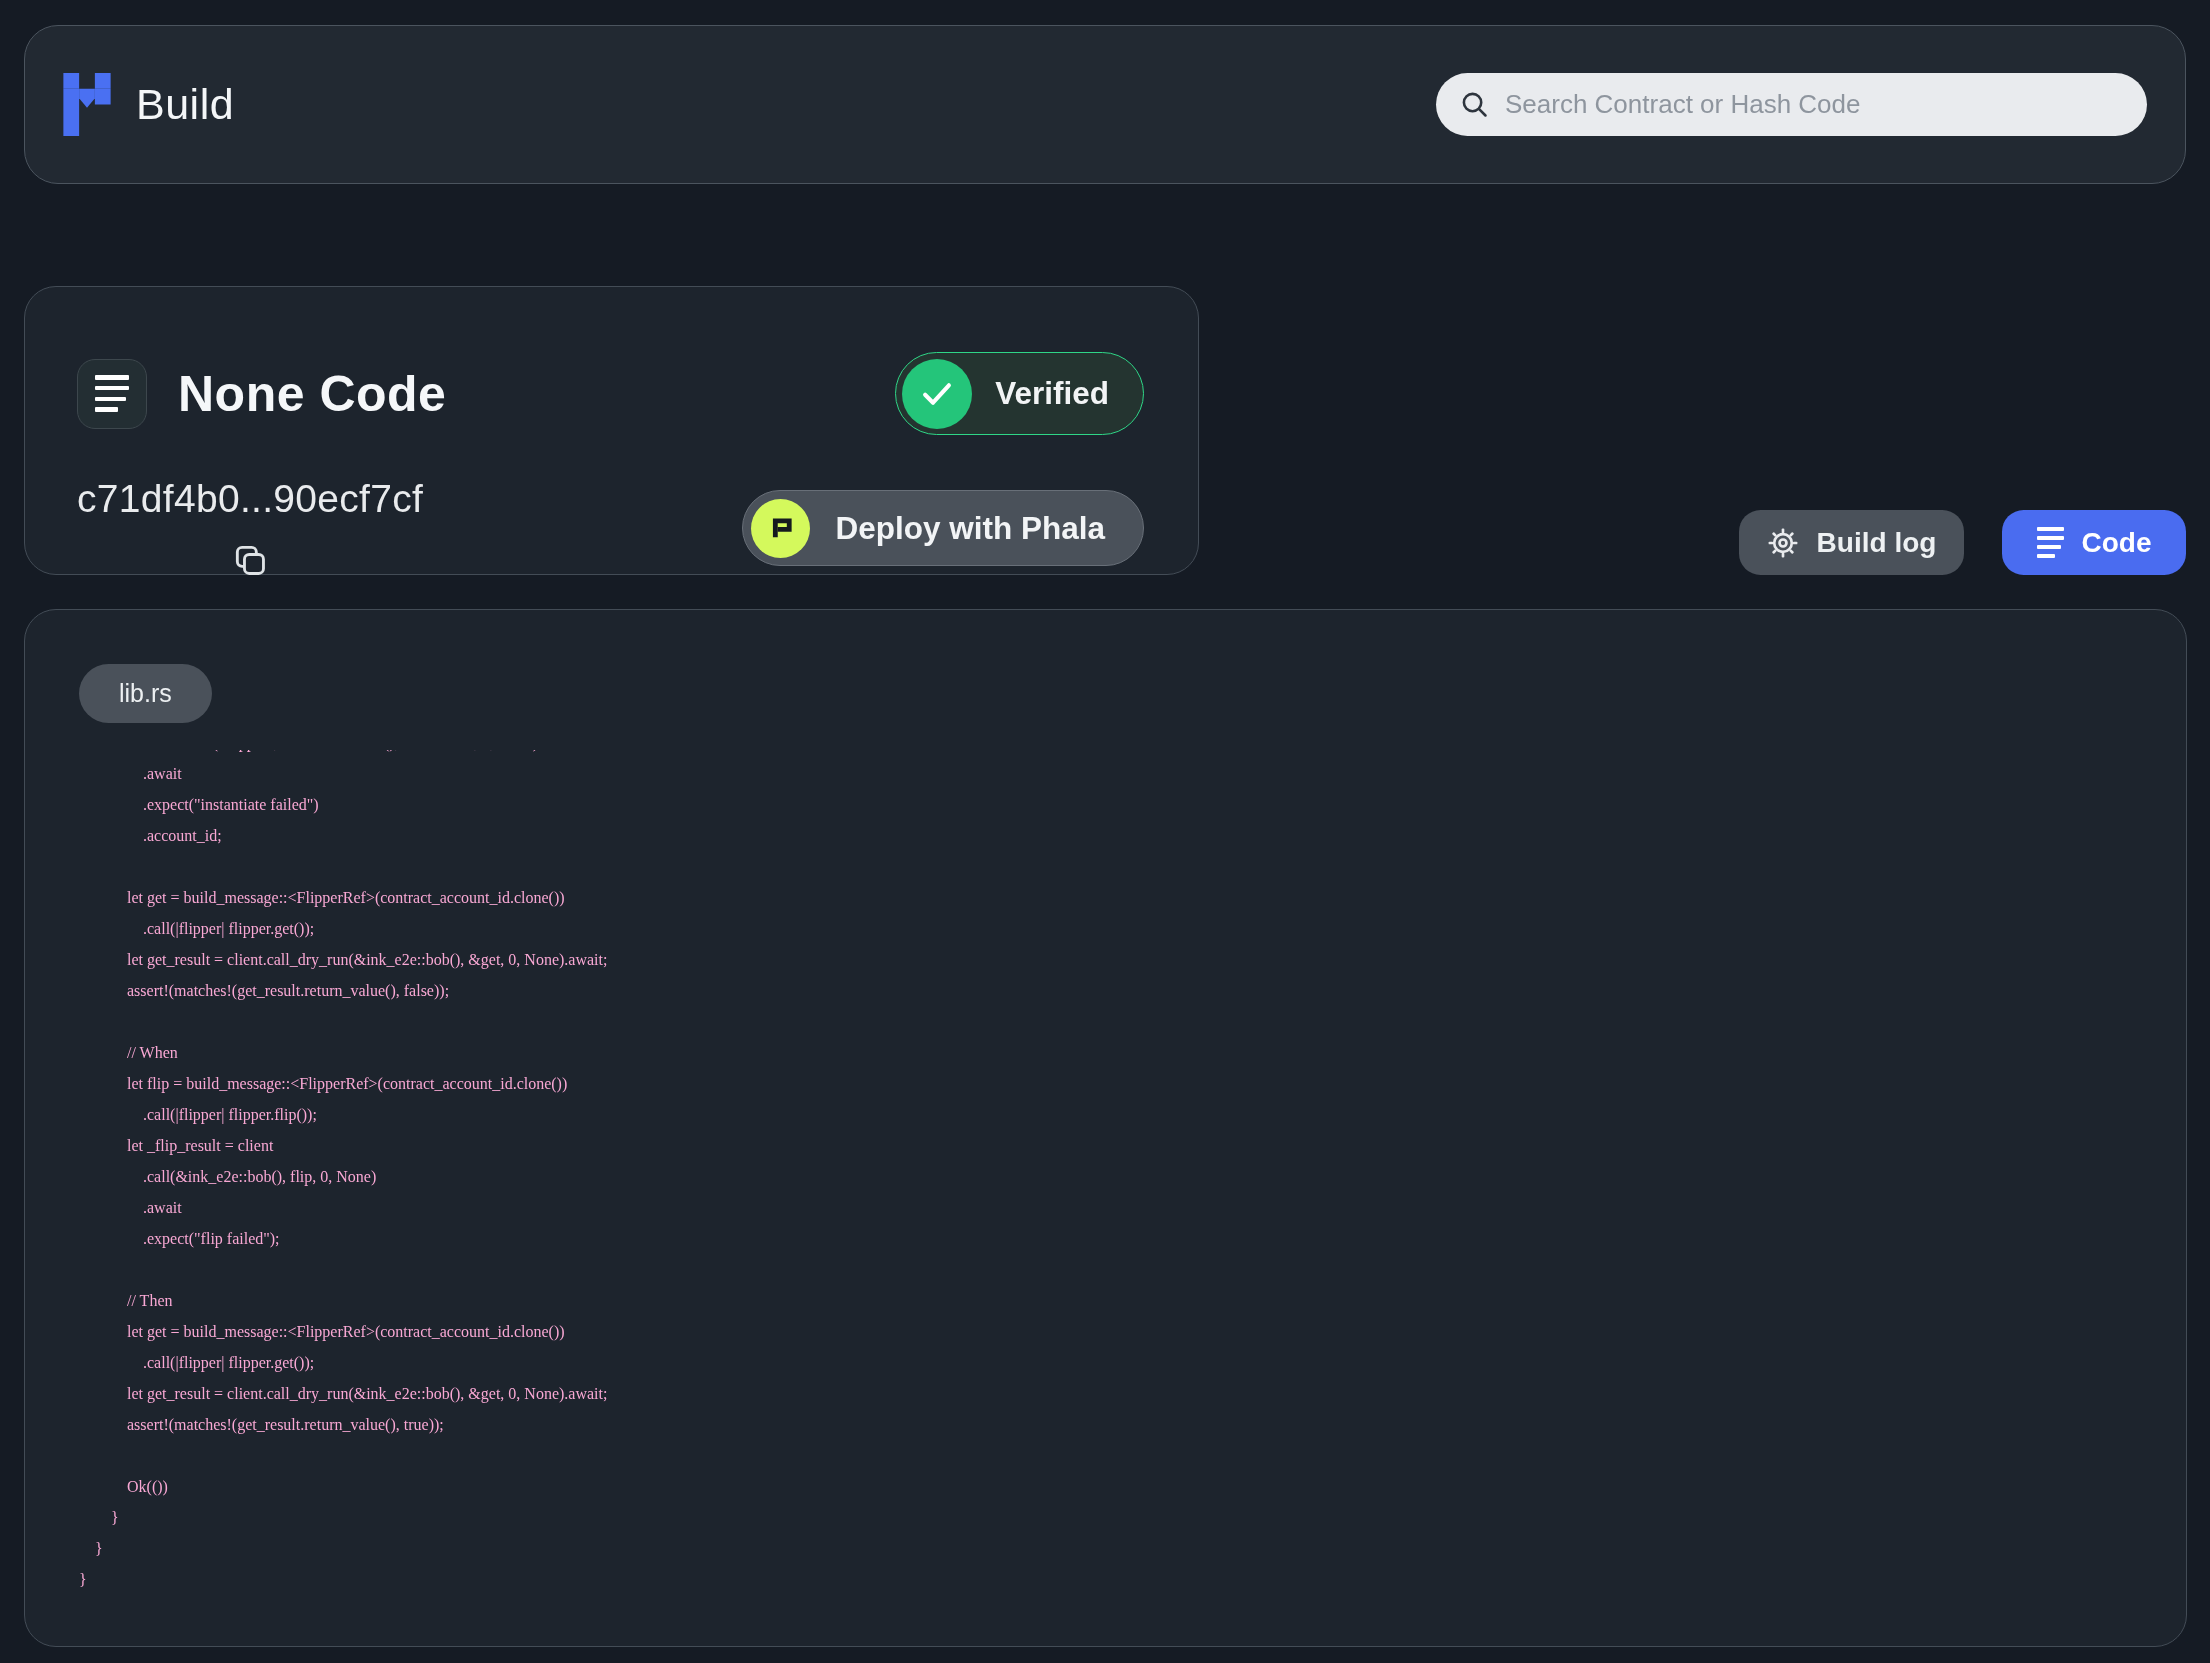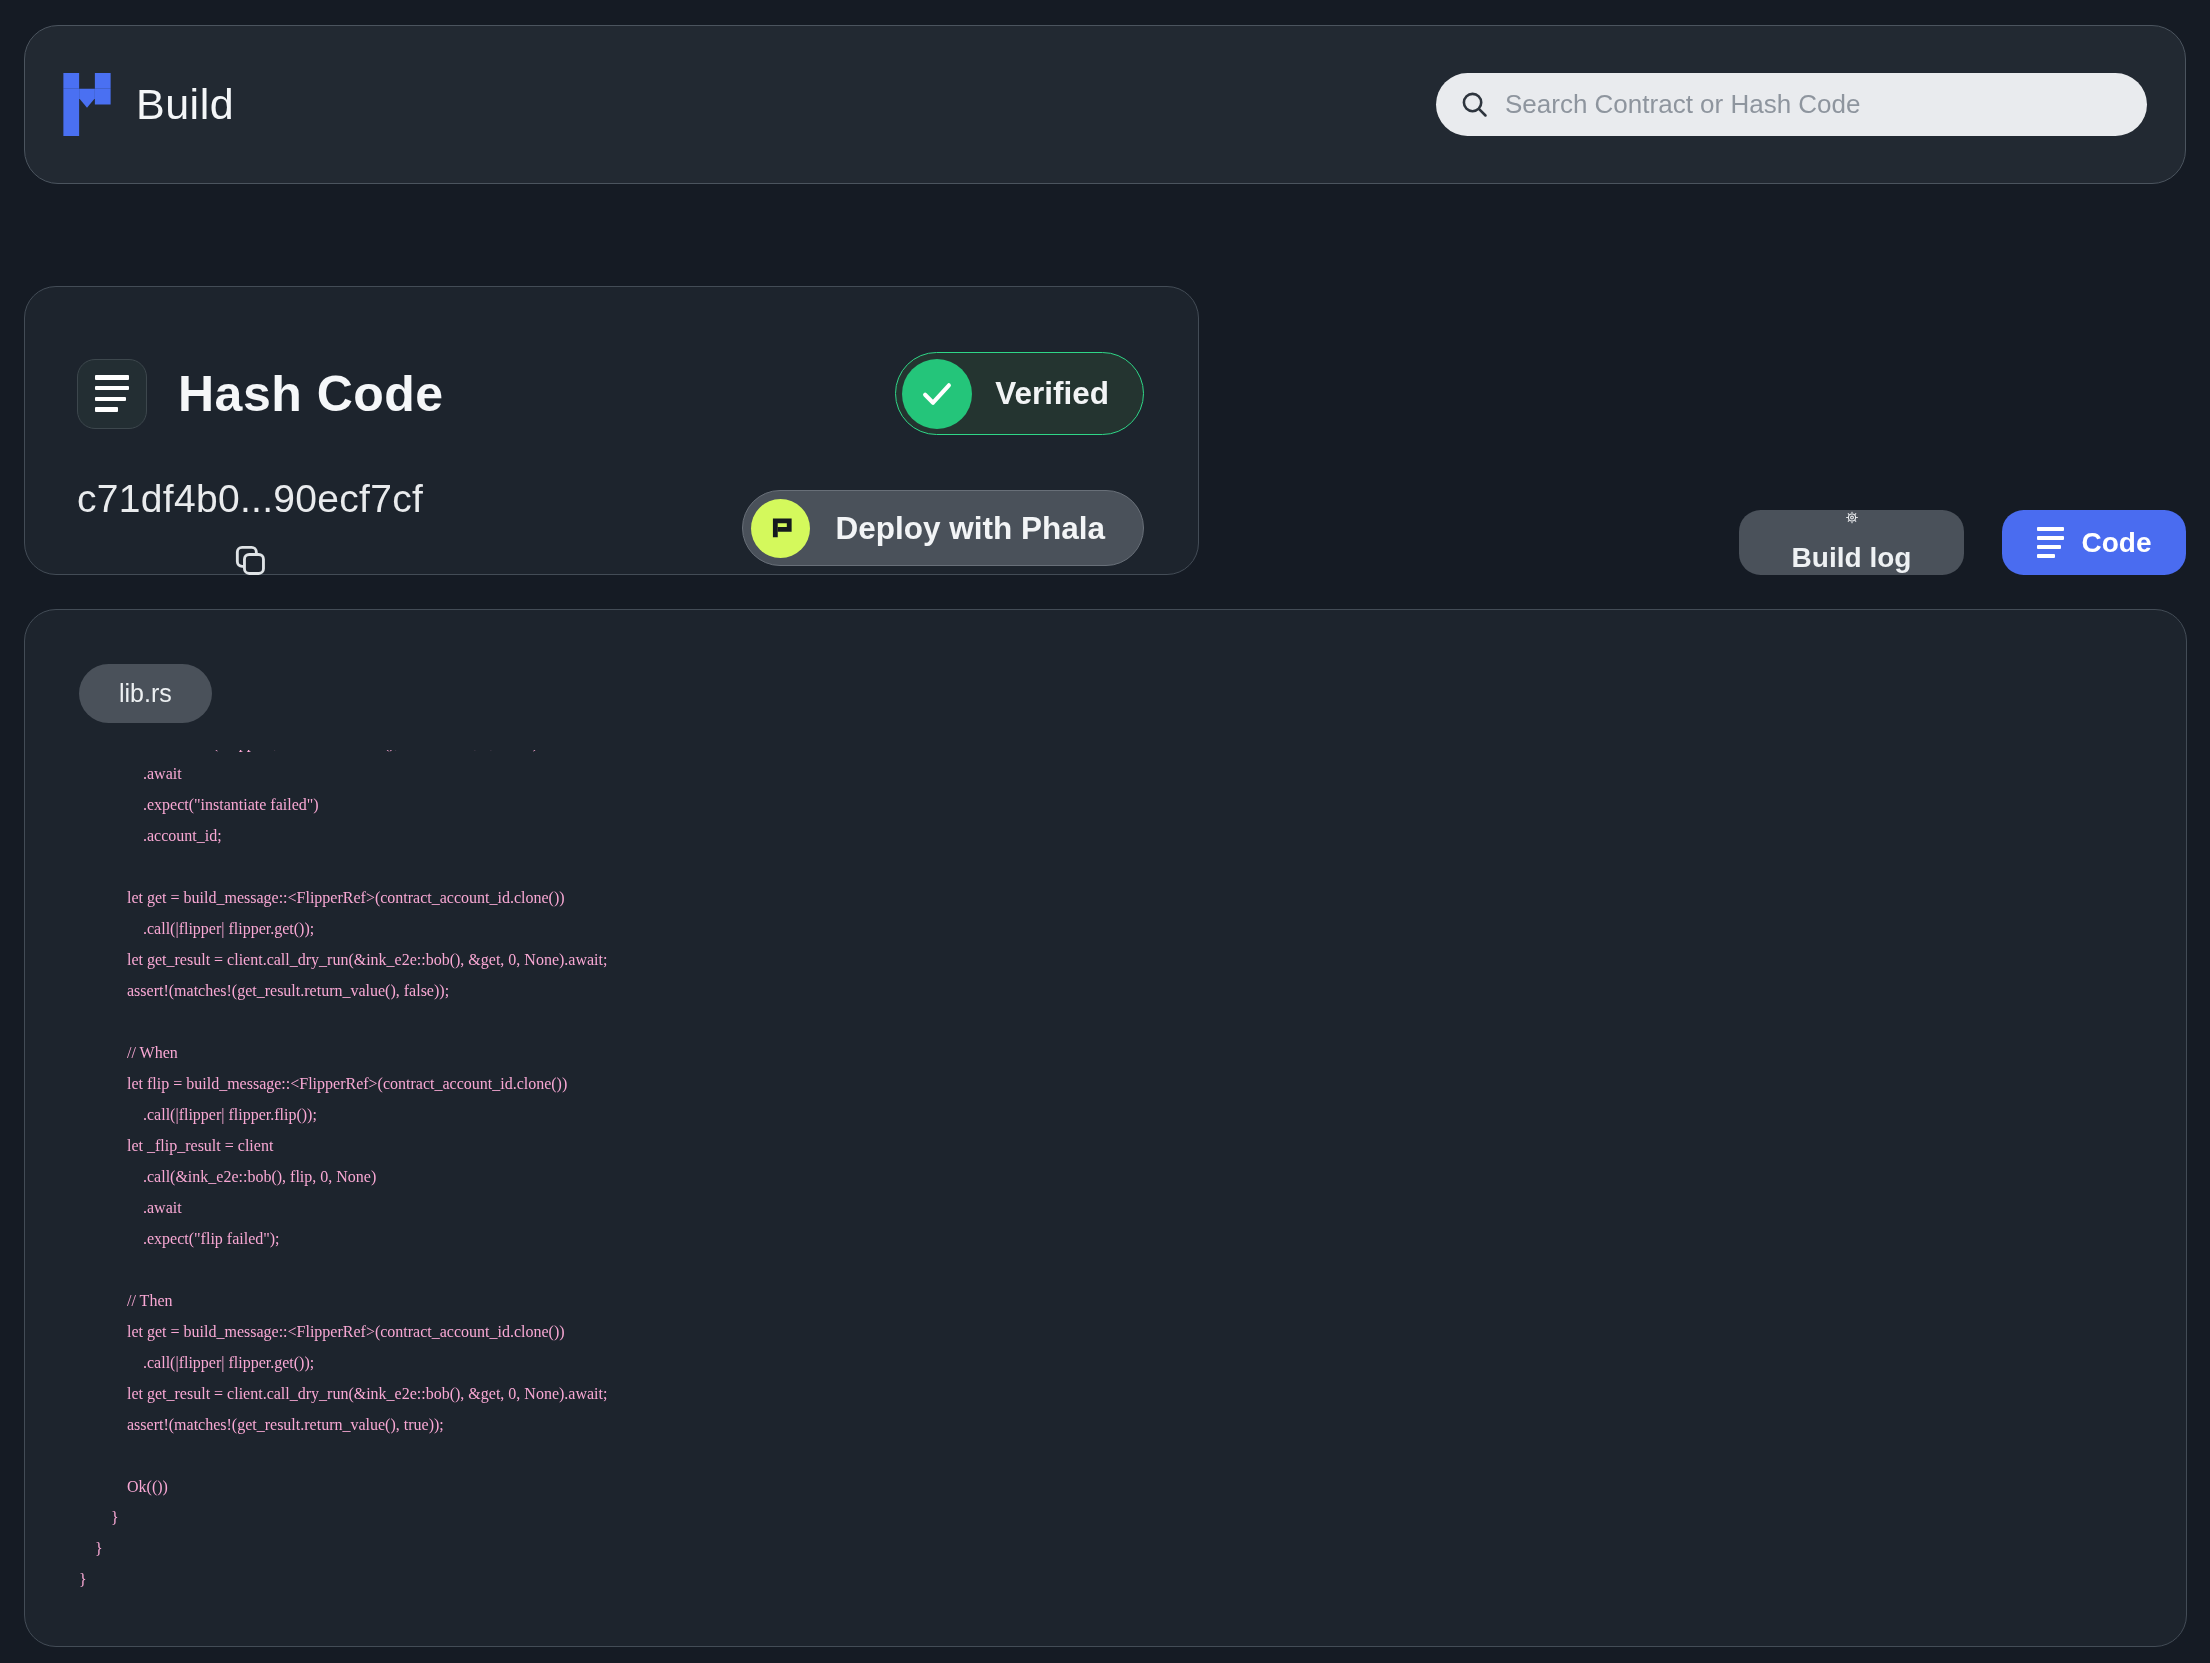--- a/index.html
+++ b/index.html
@@ -110,21 +110,21 @@
   .deploy-label { color: #f2f4f6; font-size: 31.5px; font-weight: 700; }
 
   .actions { display: flex; gap: 38px; align-items: flex-end; padding-bottom: 0; }
   .btn {
     height: 65px; border: none; border-radius: 21.6px;
     display: flex; align-items: center; justify-content: center;
     cursor: pointer;
     font-family: "Liberation Sans", sans-serif;
     font-size: 28px; font-weight: 700; color: #eef1f3;
   }
-  .btn-buildlog { width: 225px; background: #4a515a; gap: 18px; flex-direction: column; }
+  .btn-buildlog { width: 225px; background: #4a515a; gap: 18px; }
   .btn-code { width: 184px; background: #4a6cf0; gap: 18px; color: #ffffff; }
   .btn-code .lines-icon { gap: 5.4px; }
   .btn-code .lines-icon i { height: 3.6px; }
   .btn-code .lines-icon i:nth-child(1) { width: 27px; }
   .btn-code .lines-icon i:nth-child(2) { width: 27px; }
   .btn-code .lines-icon i:nth-child(3) { width: 24px; }
   .btn-code .lines-icon i:nth-child(4) { width: 18px; }
 
   
   .code-card {
@@ -189,21 +189,21 @@
       <div class="hc-row">
         <div class="hc-left">
           <button class="icon-btn">
             <span class="lines-icon">
                 <i></i>
                 <i></i>
                 <i></i>
                 <i></i>
               </span>
           </button>
-          <h1 class="hc-title">Hash Code</h1>
+          <h1 class="hc-title">None Code</h1>
         </div>
         <div class="verified">
           <span class="vcircle">
             <svg width="38" height="38" viewBox="0 0 24 24" fill="none" stroke="#ffffff" stroke-width="2.6" stroke-linecap="round" stroke-linejoin="round">
               <polyline points="4.5,12.5 9.5,17.5 19.5,6.5"></polyline>
             </svg>
           </span>
           <span class="verified-label">Verified</span>
         </div>
       </div>

